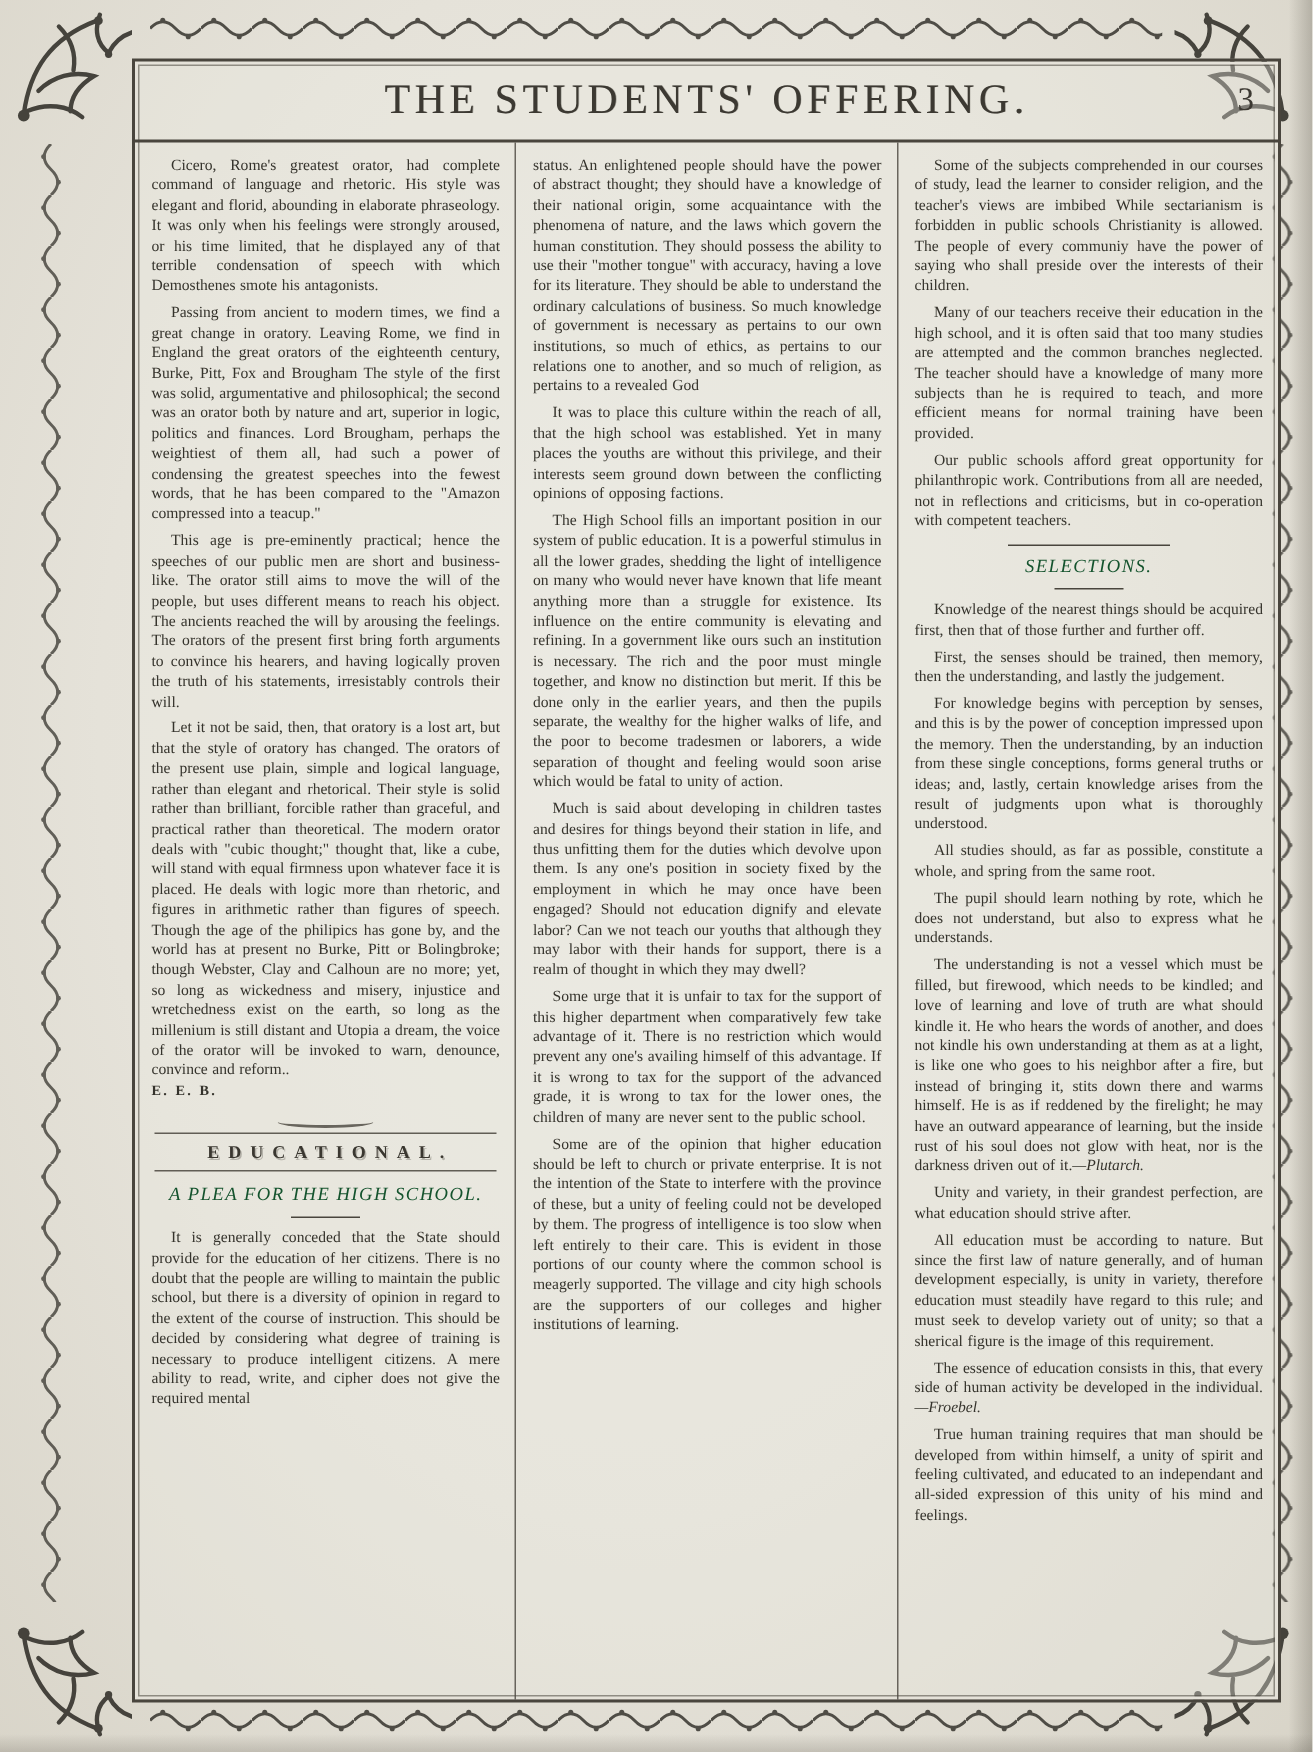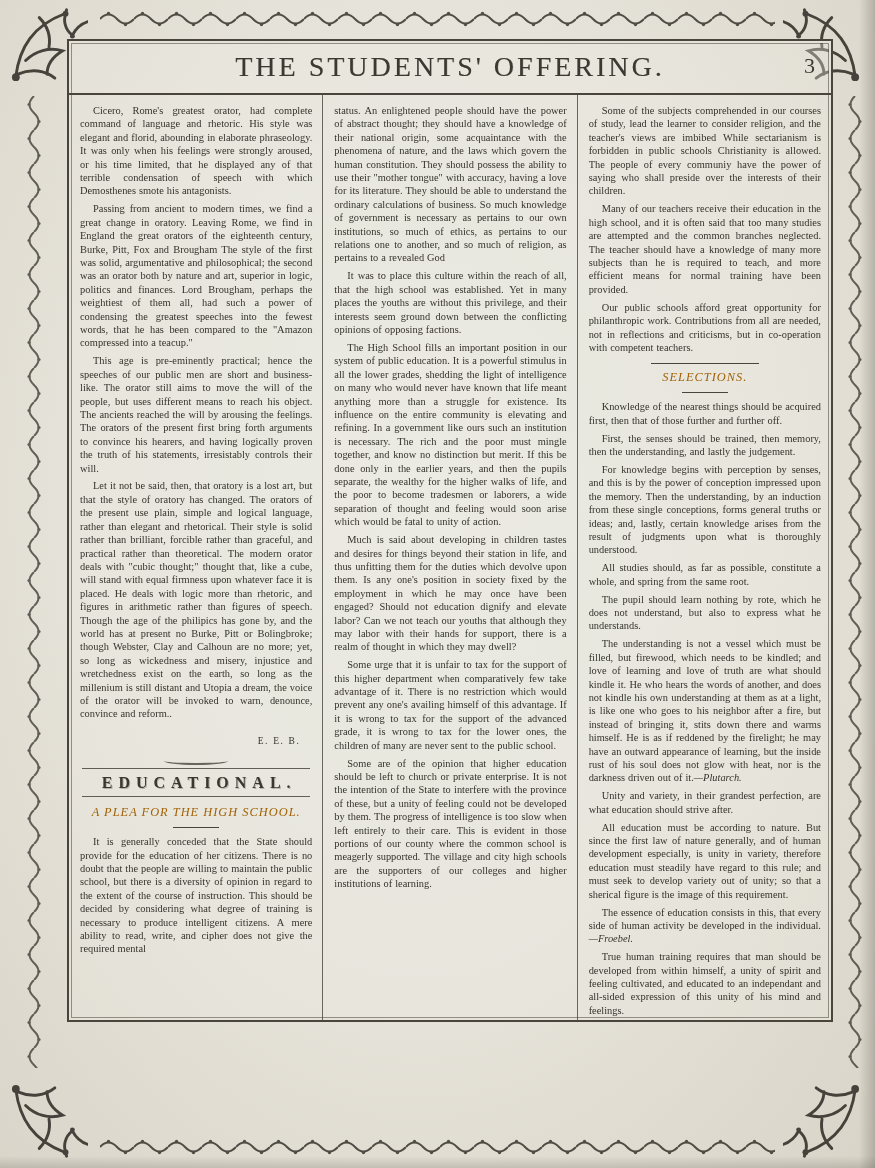--- a/index.html
+++ b/index.html
@@ -19,21 +19,21 @@
   .corner-tl { left:10px;  top:4px; }
   .corner-tr { right:14px; top:4px; transform:scaleX(-1); }
   .corner-bl { left:10px;  bottom:6px; transform:scaleY(-1); }
   .corner-br { right:14px; bottom:6px; transform:scale(-1,-1); }
   .band-top    { position:absolute; left:100px; top:10px;    opacity:.8; }
   .band-bottom { position:absolute; left:100px; bottom:12px; opacity:.8; }
   .band-left   { position:absolute; left:26px;  top:96px;    opacity:.7; }
   .band-right  { position:absolute; right:12px; top:96px;    opacity:.7; }
 
   .frame {
-    position:absolute; left:67px; top:39px; width:766px; height:983px;
+    position:absolute; left:88px; top:39px; width:766px; height:1096px;
     border:2px solid #49453d;
     box-shadow: inset 0 0 0 2px #e5e2d9, inset 0 0 0 3px rgba(73,69,61,.55);
     background: rgba(236,234,227,.35);
   }
   .masthead {
     position:relative; height:54px; border-bottom:2px solid #49453d;
     display:flex; align-items:center; justify-content:center;
   }
   .masthead-title {
     font-size:28px; letter-spacing:3px; color:#3c3932; font-weight:normal;
@@ -46,38 +46,38 @@
     flex:1 1 0; padding:9px 10px 0 11px; overflow:hidden;
     border-right:1px solid rgba(73,69,61,.8);
   }
   .column:last-child { border-right:none; }
 
   .para {
     font-size:10.4px; line-height:13.4px; text-align:justify;
     text-indent:13px; margin-bottom:4.5px; word-spacing:.4px; color:#35332c;
   }
   .para.noindent { text-indent:0; }
-  .signature { display:block; text-align:right; font-weight:normal; font-size:9.5px;
-    letter-spacing:1.5px; padding-right:12px; text-indent:0; margin-top:14px; }
+  .signature { display:block; text-align:left; font-weight:bold; font-size:9.5px;
+    letter-spacing:1.5px; padding-right:12px; text-indent:0; margin-top:1px; }
   .attribution { font-style:italic; }
 
   .short-rule { width:46px;  border-top:1px solid #49453d; margin:7px auto; }
   .rule-wide  { width:108px; border-top:1px solid #49453d; margin:9px auto 6px; }
   .flourish   { width:64px; height:8px; border-bottom:2px solid #49453d;
     border-radius:50%; margin:9px auto 3px; opacity:.8; }
 
   .section-banner {
-    text-align:center; font-size:16px; font-weight:bold; letter-spacing:6px; text-indent:6px;
+    text-align:center; font-size:12px; font-weight:bold; letter-spacing:6px; text-indent:6px;
     color:#3a3730; padding:5px 0 4px; margin:3px 2px 8px;
     border-top:1px solid rgba(73,69,61,.85); border-bottom:1px solid rgba(73,69,61,.85);
     text-shadow:1px 1px 0 rgba(58,55,48,.3);
   }
   .article-title {
     text-align:center; font-style:italic; font-size:12.4px; letter-spacing:1px;
-    color:#a16207; margin:6px 0 2px;
+    color:#14532d; margin:6px 0 2px;
   }
 </style>
 </head>
 <body>
 
 <svg class="corner corner-tl" viewBox="0 0 80 80">
   <g fill="none" stroke="#2b2923" stroke-width="3" stroke-linecap="round">
     <path d="M6,74 C10,44 24,22 56,10"></path>
     <path d="M8,72 C22,66 36,68 46,76"></path>
     <path d="M16,58 C26,48 40,44 54,48 C44,54 38,62 38,72"></path>

